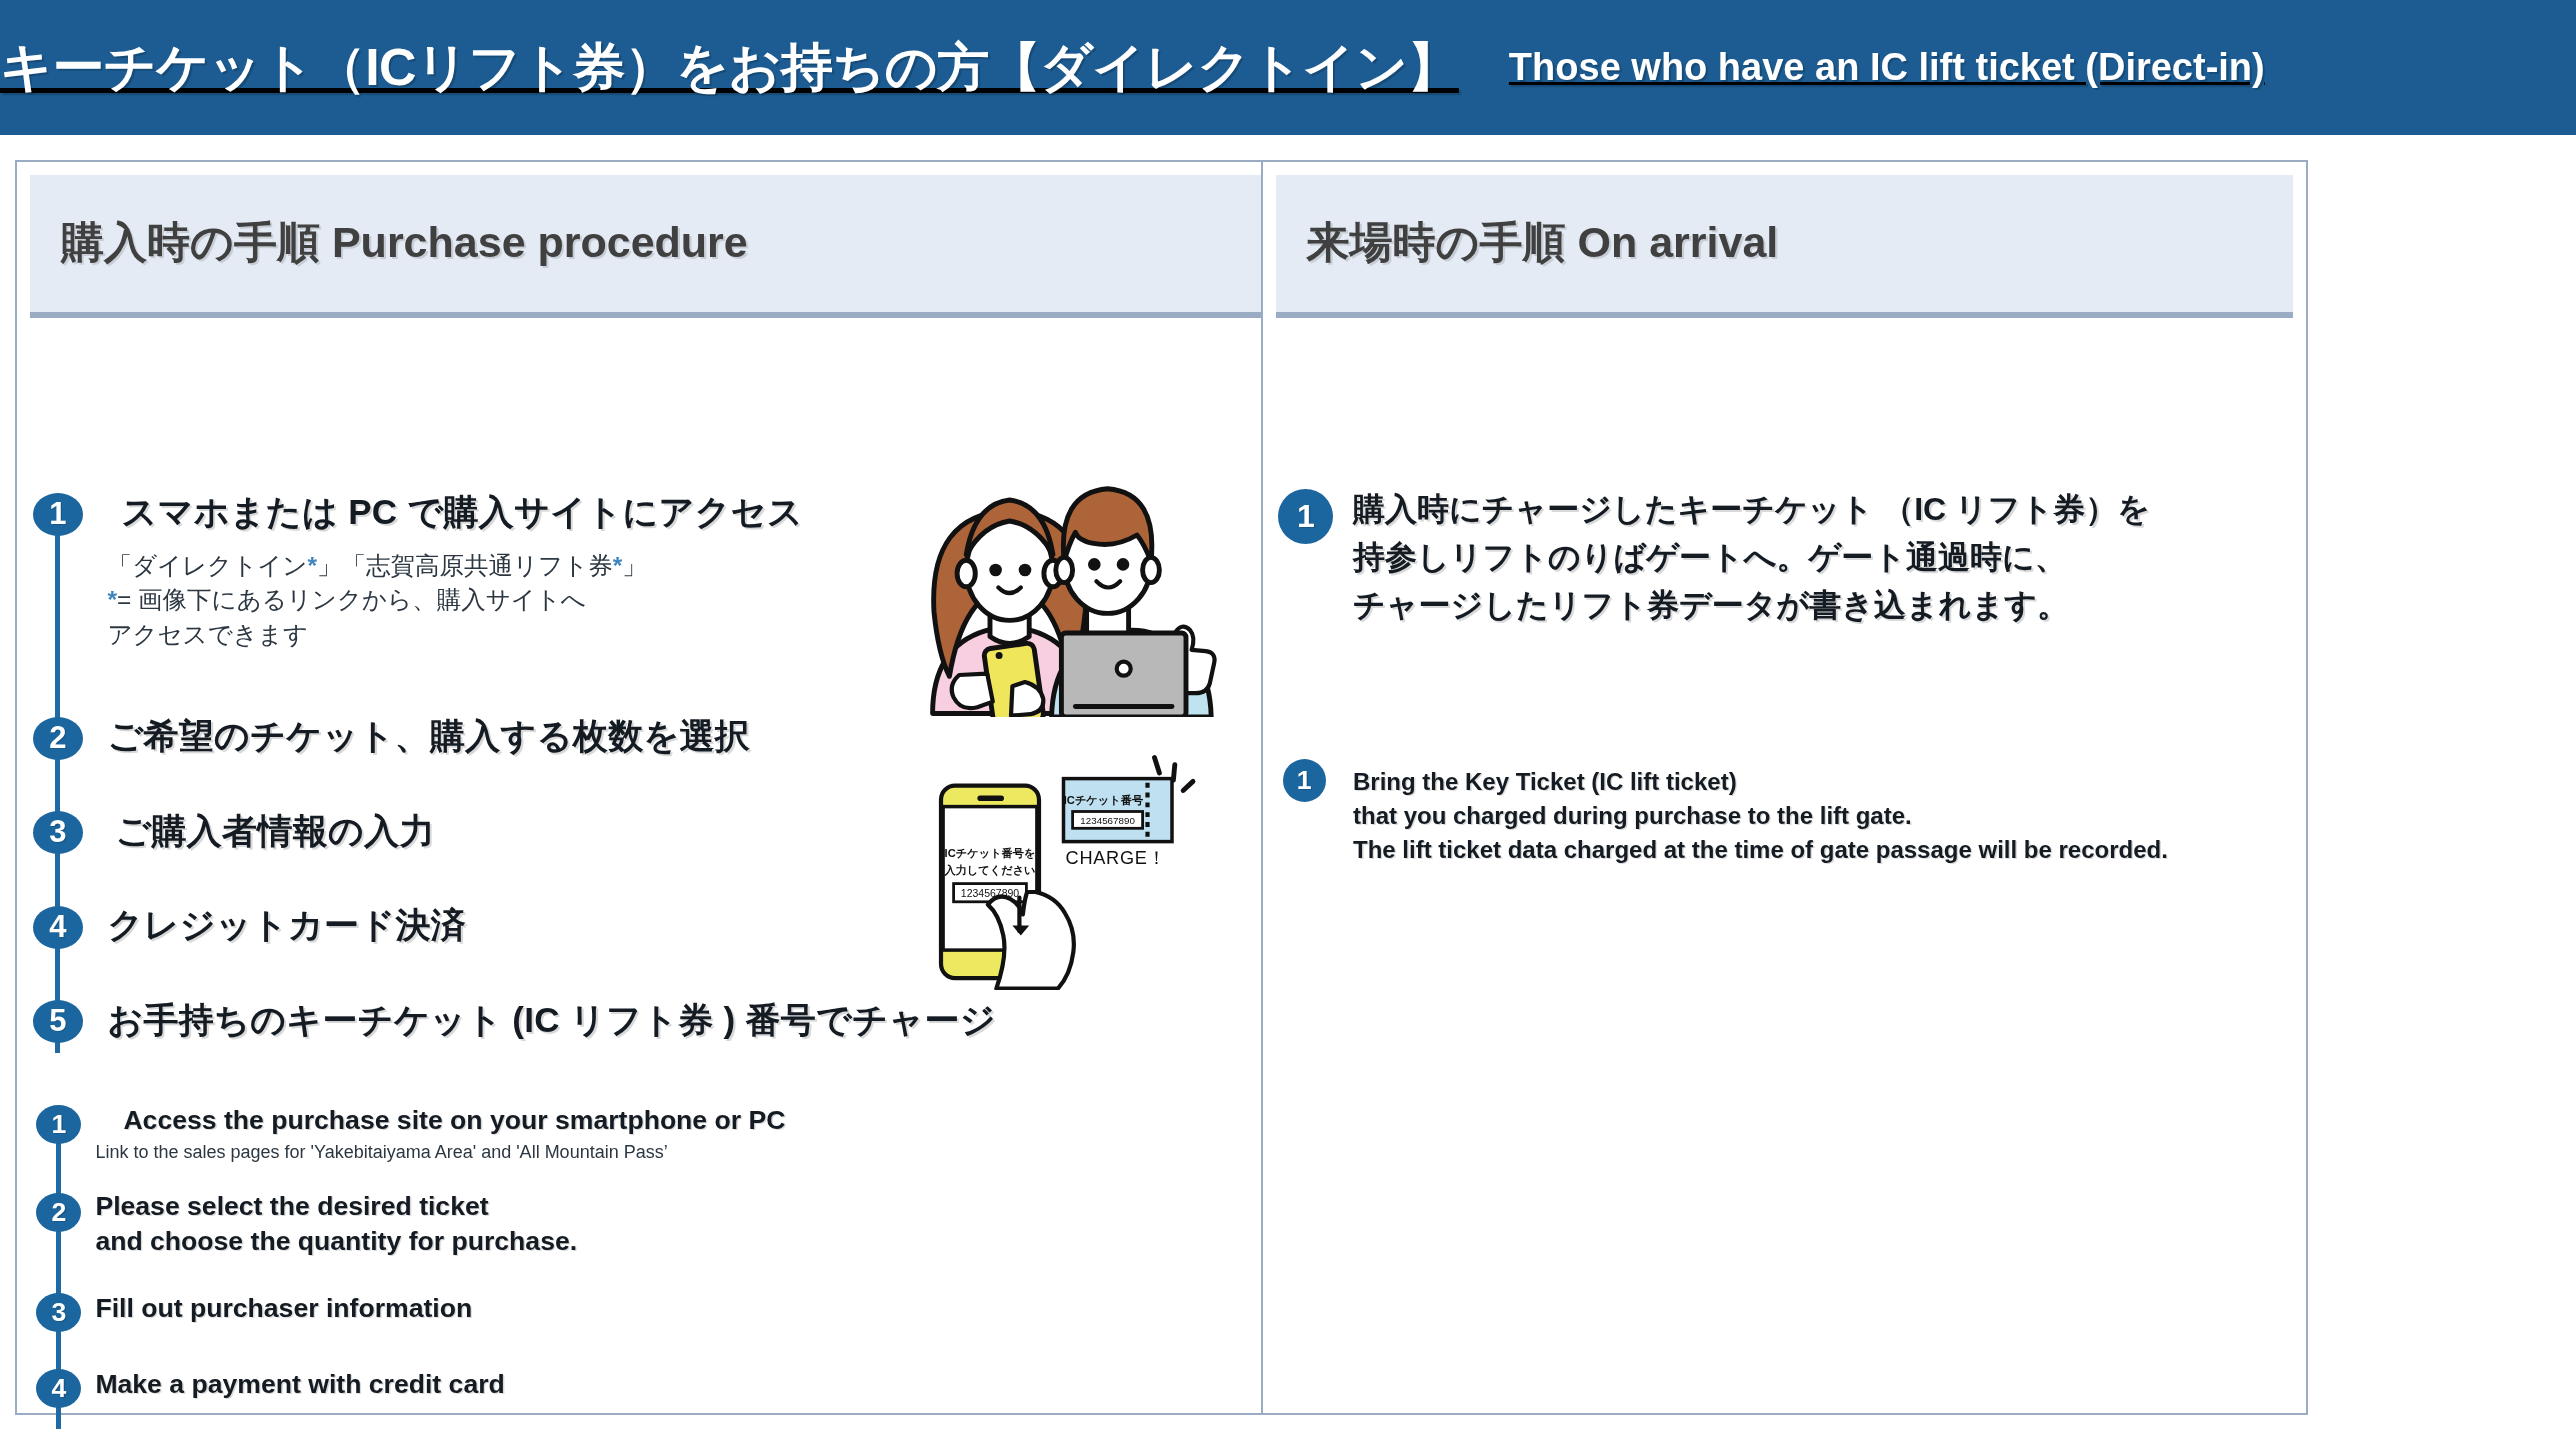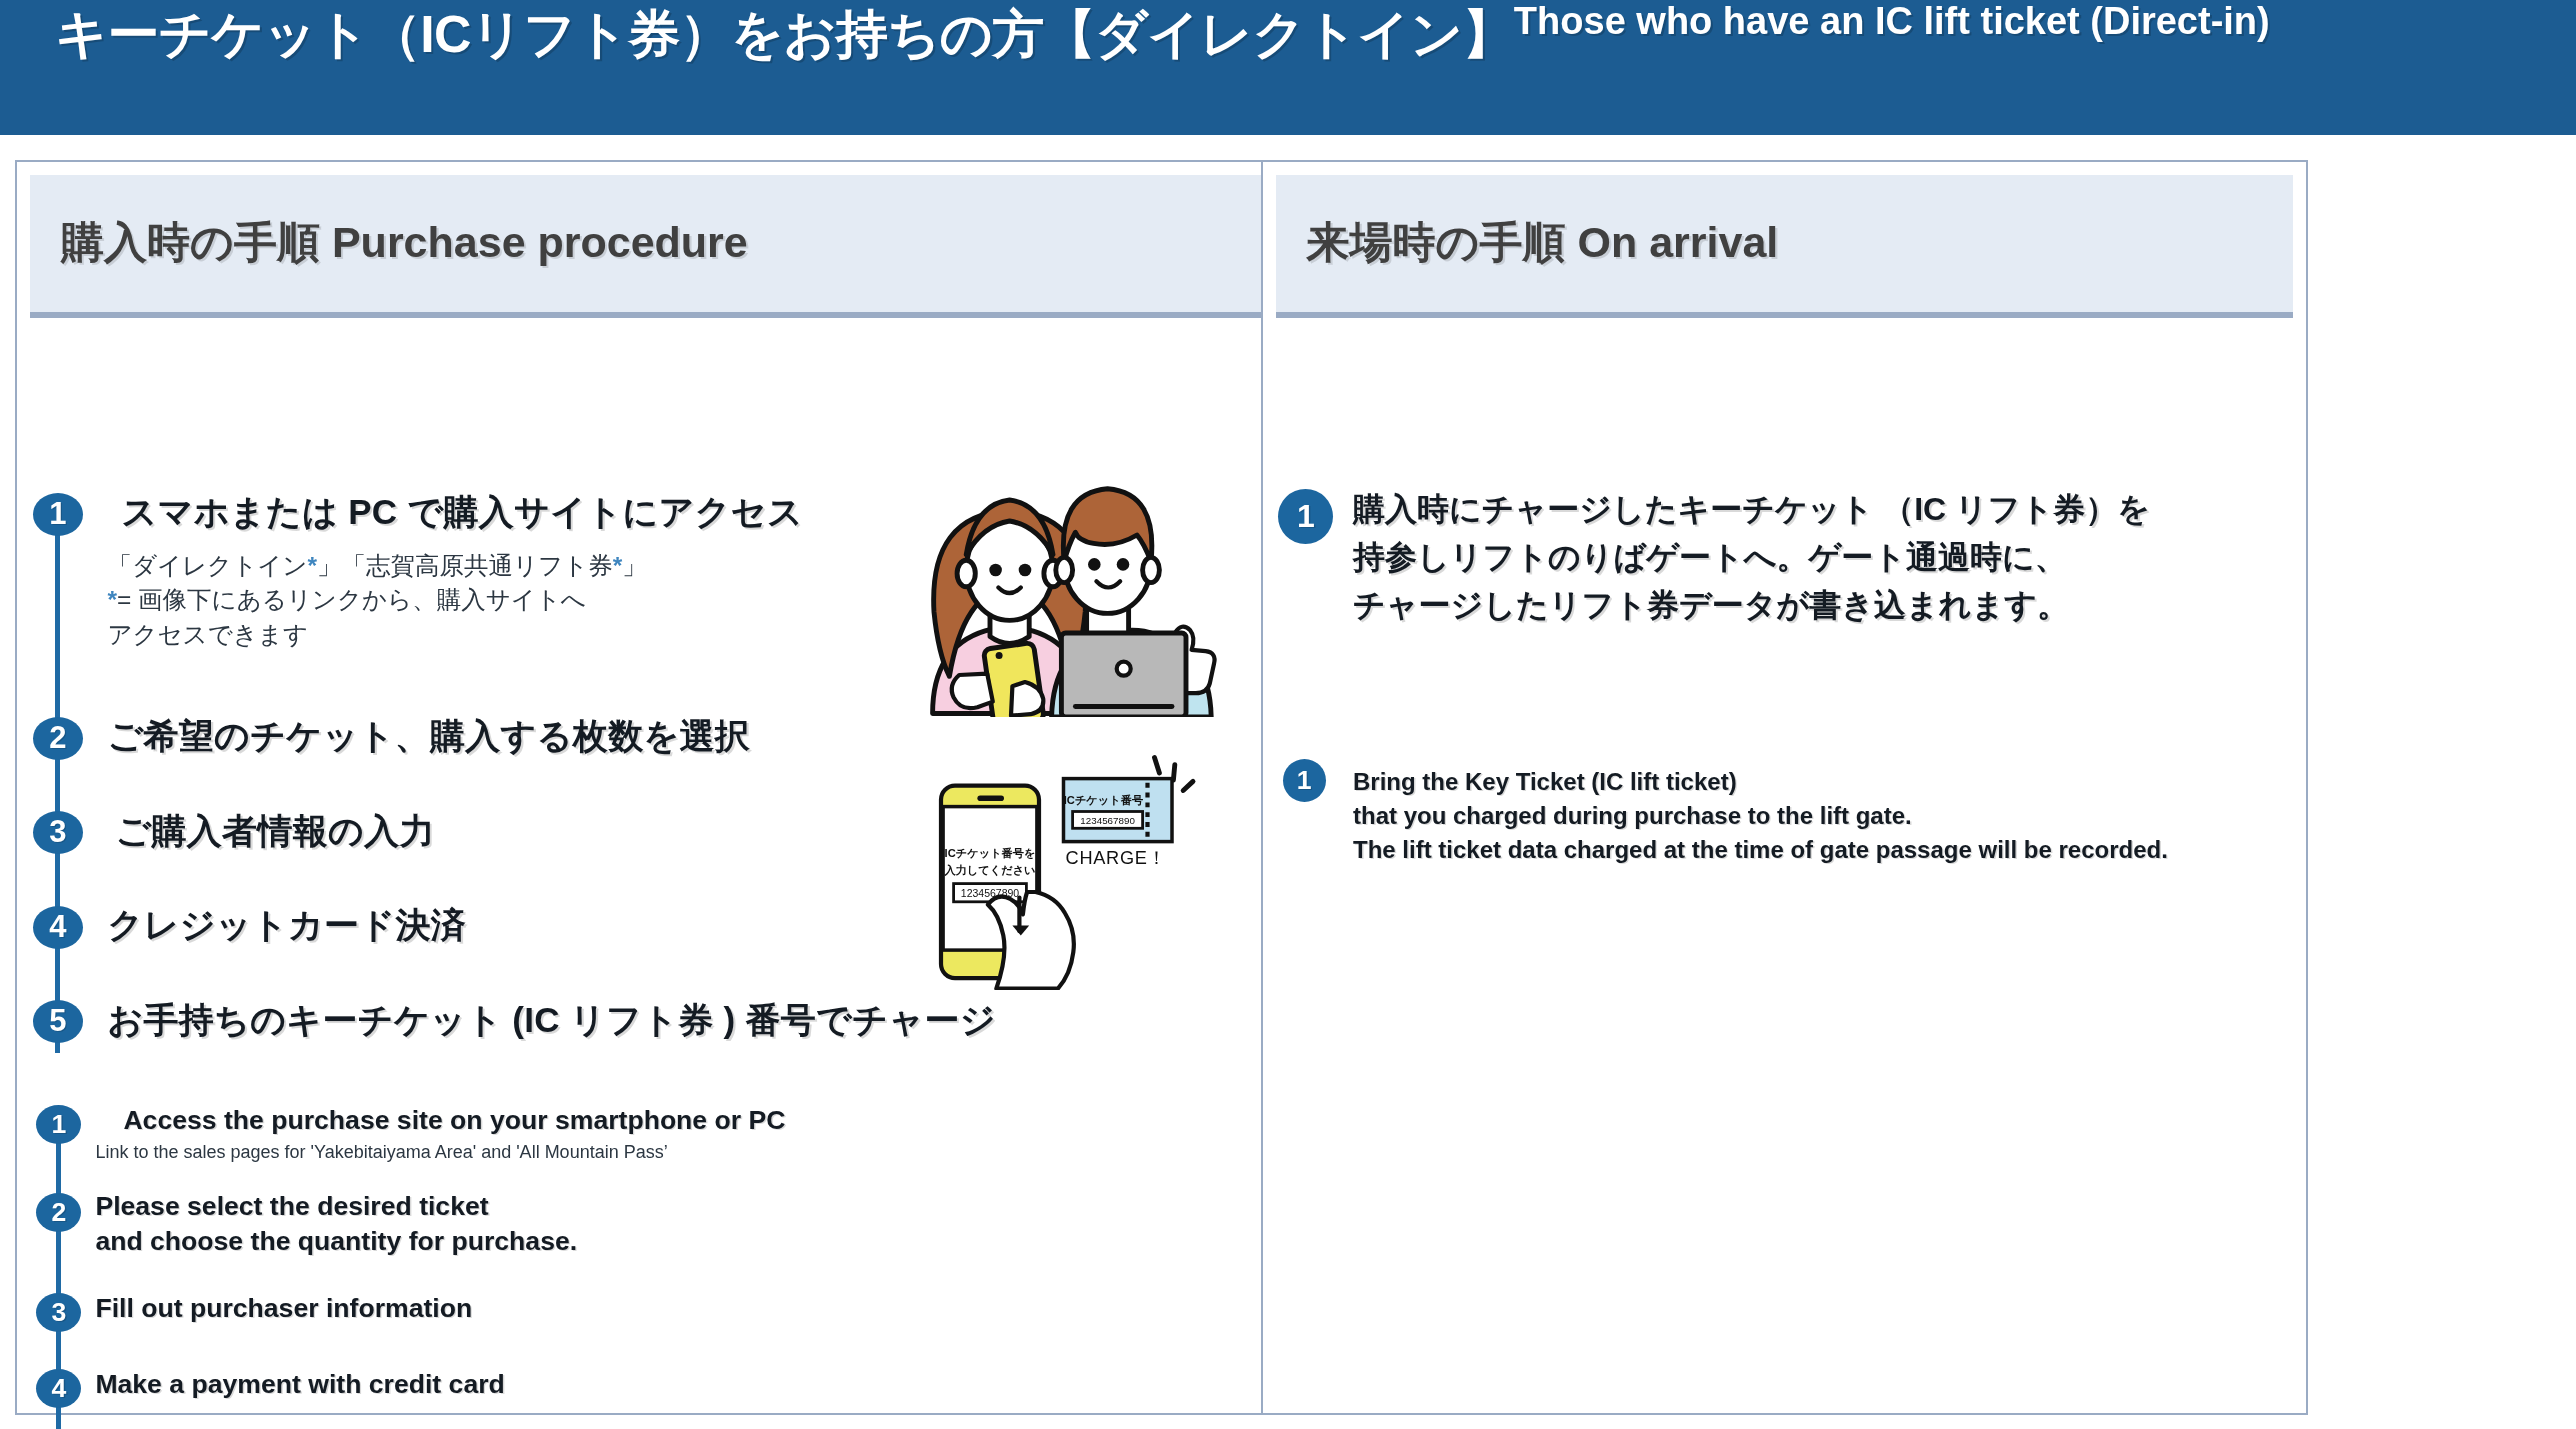--- a/index.html
+++ b/index.html
@@ -7,30 +7,31 @@
     width:2576px;height:1429px;
     background:#ffffff;
     font-family:"Liberation Sans","DejaVu Sans",sans-serif;
     overflow:hidden;
     position:relative;
   }
   
   .topbar{
     position:absolute;left:0;top:0;width:2576px;height:135px;
     background:#1c5c92;
-    display:flex;
-    box-sizing:border-box;padding-left:55px;
+    display:flex;align-items:center;
+    box-sizing:border-box;text-decoration:underline;
   }
   .topbar .jp{
     color:#ffffff;font-size:52px;font-weight:700;letter-spacing:-0.7px;
     white-space:nowrap;
     text-shadow:2.1px 2.1px 0 rgba(0,0,0,.18);
   }
   .topbar .en{
     color:#ffffff;font-size:38px;font-weight:700;white-space:nowrap;
+    margin-left:50px;
     text-shadow:2.1px 2.1px 0 rgba(0,0,0,.18);
   }
 
   
   .panel{
     position:absolute;top:160px;height:1255px;
     background:#ffffff;
     border:2.8px solid #9aabc4;
     box-sizing:border-box;
   }

